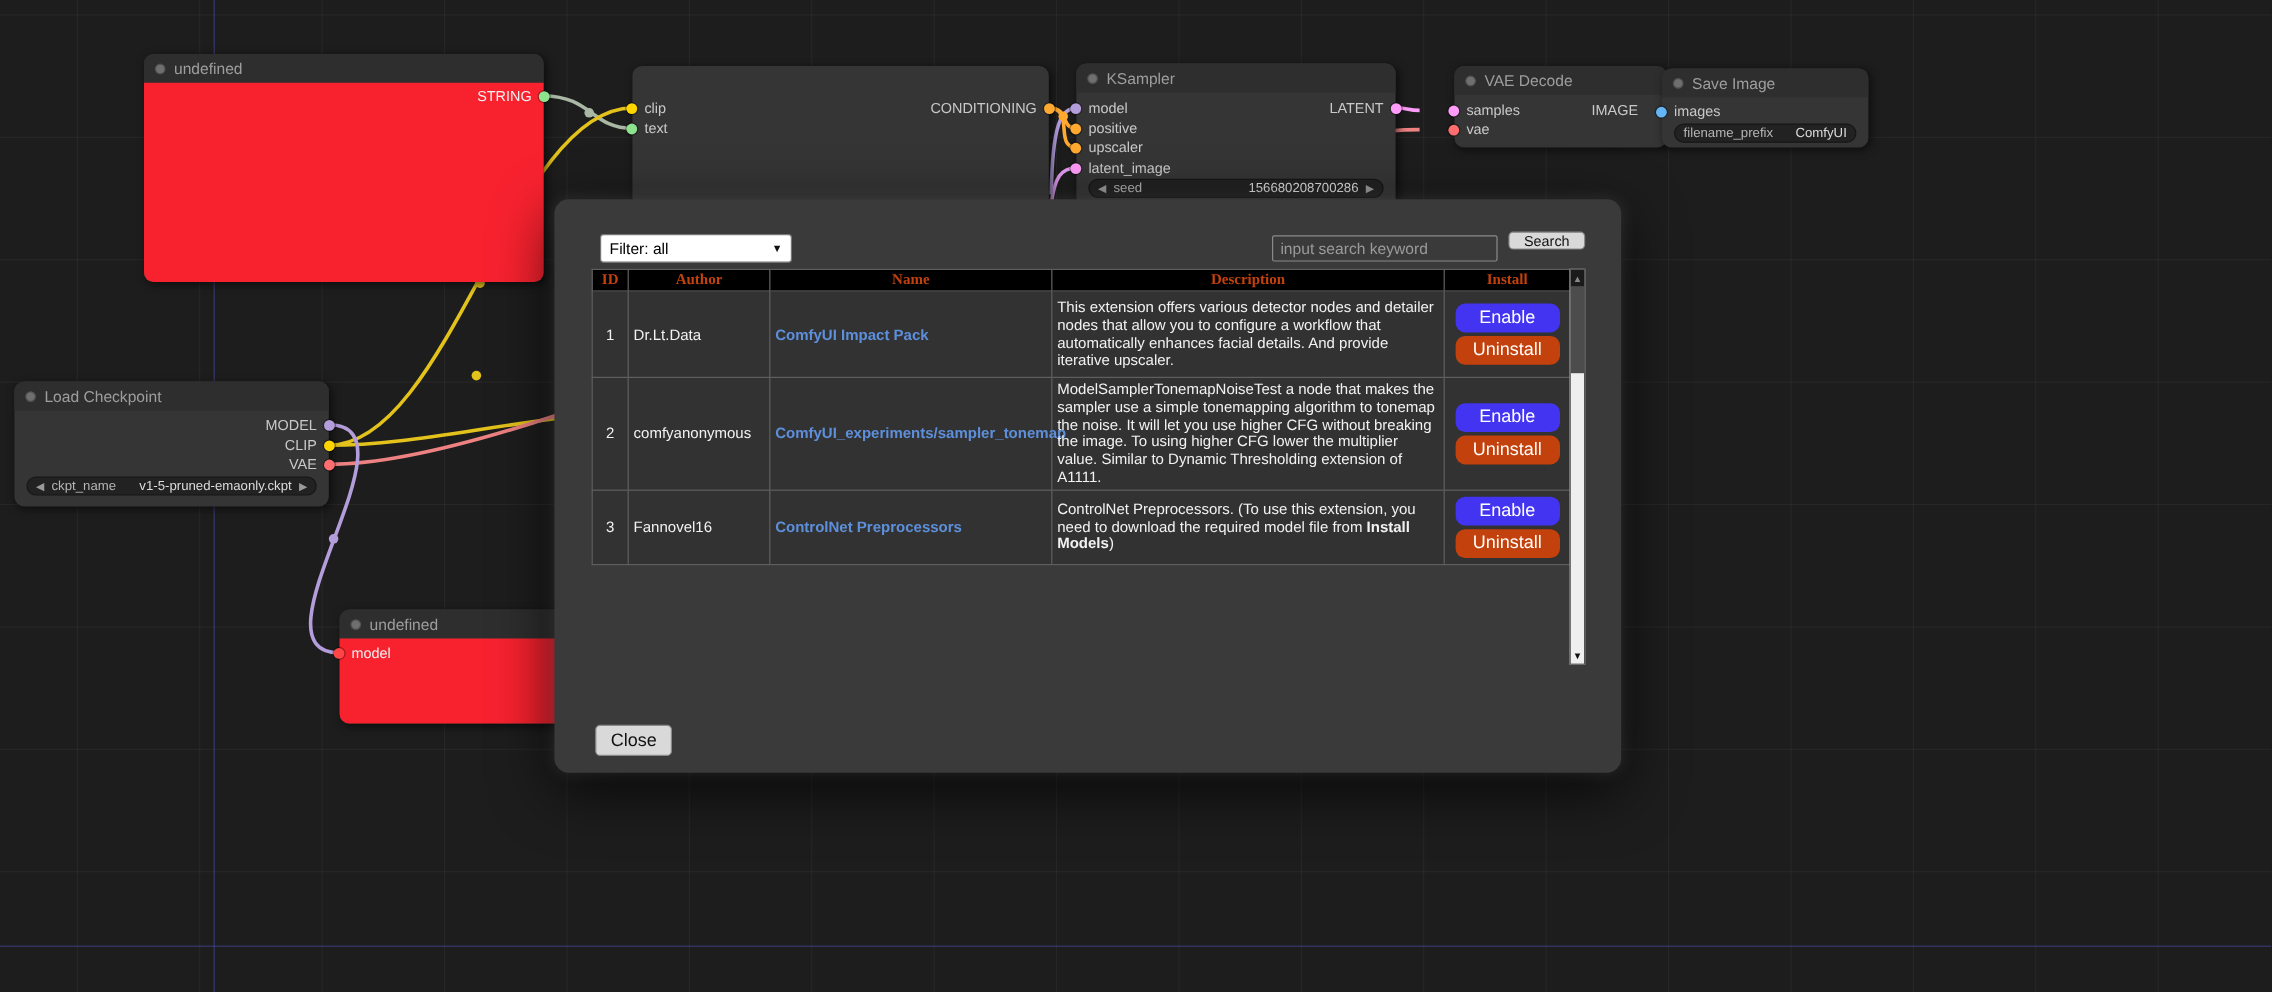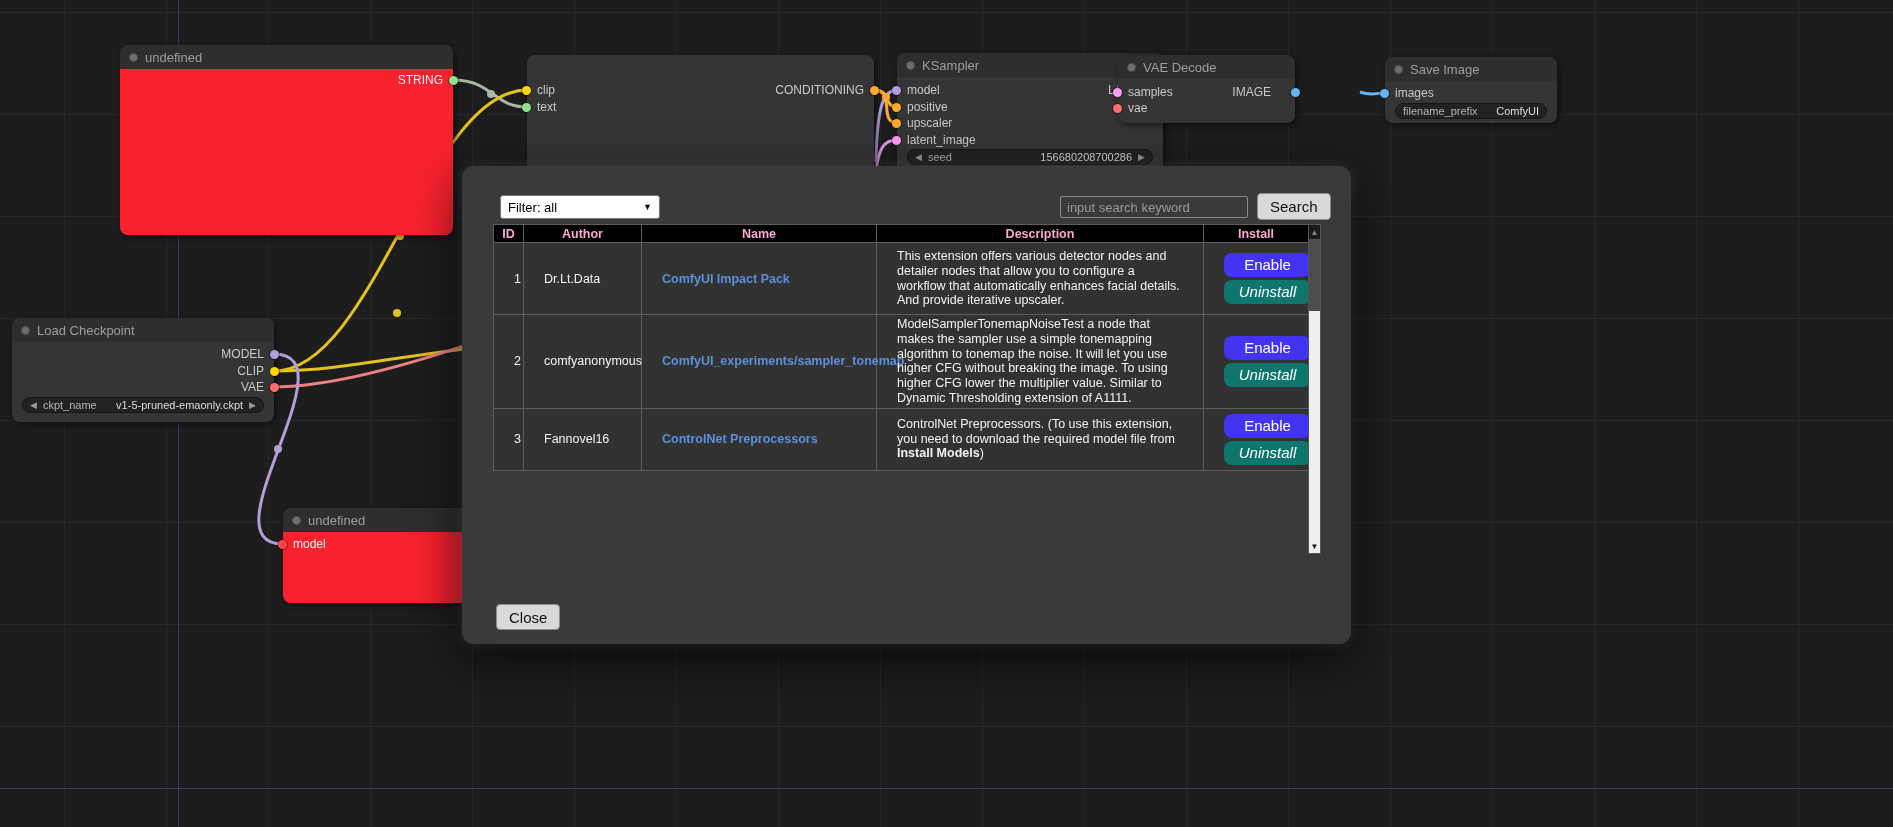--- a/index.html
+++ b/index.html
@@ -65,53 +65,53 @@
     display:flex; align-items:center; font-size:13px; padding:0 7px; cursor:default;
   }
   .filter-select .caret { margin-left:auto; font-size:9px; color:#111; }
   .search-input {
     position:absolute; left:598px; top:30px; width:188px; height:22px;
     background:#3a3a3a; border:1px solid #8a8a8a; border-radius:2px;
     color:#ddd; font-size:13px; padding:0 6px; outline:none;
   }
   .search-input::placeholder { color:#9a9a9a; }
   .btn-plain {
-    position:absolute; height:27px; padding:0 12px;
+    position:absolute; height:15px; padding:0 12px;
     background:#d9d9d9; color:#111; border:1px solid #8a8a8a; border-radius:4px;
-    font-size:15px; font-family:inherit;
+    font-size:12px; font-family:inherit;
   }
   .search-btn { left:795px; top:27px; }
   .close-btn  { left:34px;  top:438px; height:26px; font-size:15px; }
 
   table.ext-table {
     position:absolute; left:31px; top:58px; width:815px;
     border-collapse:collapse; background:#323232;
     font-size:12.5px; color:#f2f2f2; table-layout:fixed;
   }
   .ext-table th {
-    background:#000; color:#f9a8d4; font-weight:bold; height:18px;
-    border:1px solid #5f5f5f; font-size:12.5px; padding:0 2px;
-  }
-  .ext-table td { border:1px solid #5f5f5f; padding:2px 20px; vertical-align:middle;margin-top:32px; }
+    background:#000; color:#c2410c; font-weight:bold; height:18px;
+    border:1px solid #5f5f5f; font-size:12.5px; padding:0 2px;font-family:Liberation Serif, serif;
+  }
+  .ext-table td { border:1px solid #5f5f5f; padding:2px 4px; vertical-align:middle;margin-top:32px; }
   .ext-table col.c-id   { width:30px; }
   .ext-table col.c-auth { width:118px; }
   .ext-table col.c-name { width:235px; }
   .ext-table col.c-desc { width:327px; }
   .ext-table col.c-inst { width:105px; }
   .td-id { text-align:center; }
   .td-name a { color:#5d8fdb; font-weight:bold; text-decoration:none; }
   .td-desc { vertical-align:top; line-height:1.18; padding-top:3px; }
   .td-install { text-align:center; }
   .install-btn {
     display:block; width:87px; height:24px; margin:3px auto;
     border:none; border-radius:8px; color:#fff; font-size:15px;
     font-family:inherit; line-height:24px;
   }
   .btn-enable    { background:#4234f0; }
-  .btn-uninstall { background:#0f766e;font-style:italic; }
+  .btn-uninstall { background:#c2410c; }
 
   .scrollbar {
     position:absolute; left:846px; top:58px; width:13px; height:330px;
     background:#efefef; border:1px solid #555;
   }
   .scroll-up, .scroll-down {
     position:absolute; left:0; width:11px; height:14px;
     display:flex; align-items:center; justify-content:center;
     font-size:8px; color:#111;
   }
@@ -204,21 +204,21 @@
   </div>
   <div class="widget" style="top:96px;">
     <span class="w-arrow">◀</span>
     <span>seed</span>
     <span class="w-spacer"></span>
     <span class="w-value">156680208700286</span>
     <span class="w-arrow">▶</span>
   </div>
 </div>
 
-<div class="node" style="left:1118px; top:55px; width:177px; height:68px;">
+<div class="node" style="left:1212px; top:55px; width:177px; height:68px;">
   <div class="node-title">
     <span class="title-dot"></span>
     <span>VAE Decode</span>
   </div>
   <div class="node-body"></div>
   <div class="slot in" style="top:30px;align-items:center;">
     <span class="dot" style="background:#FF9CF9;"></span>
     <span>samples</span>
   </div>
   <div class="slot in" style="top:46px;">

